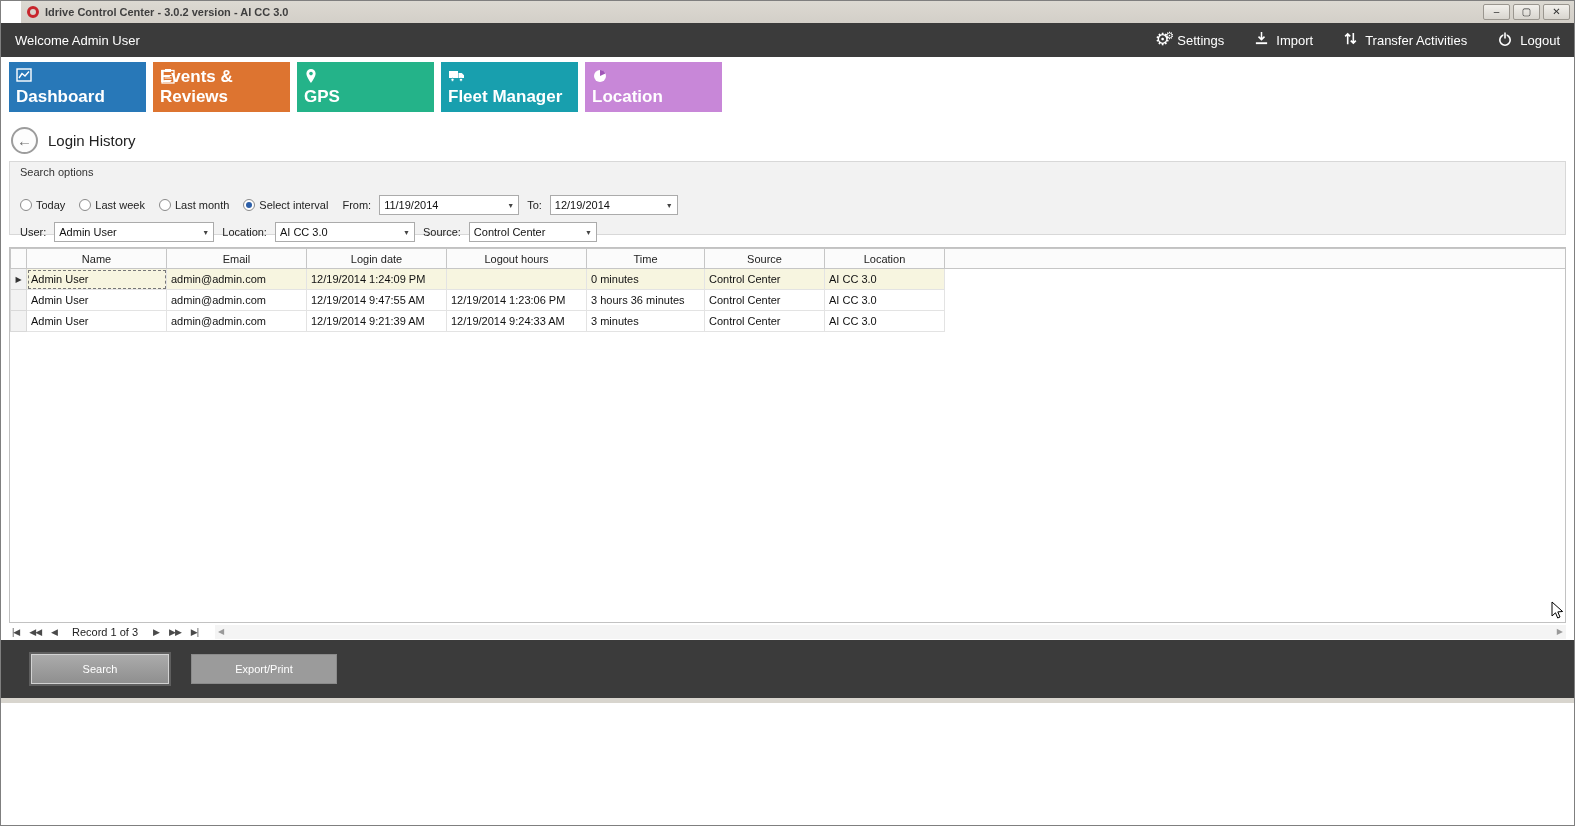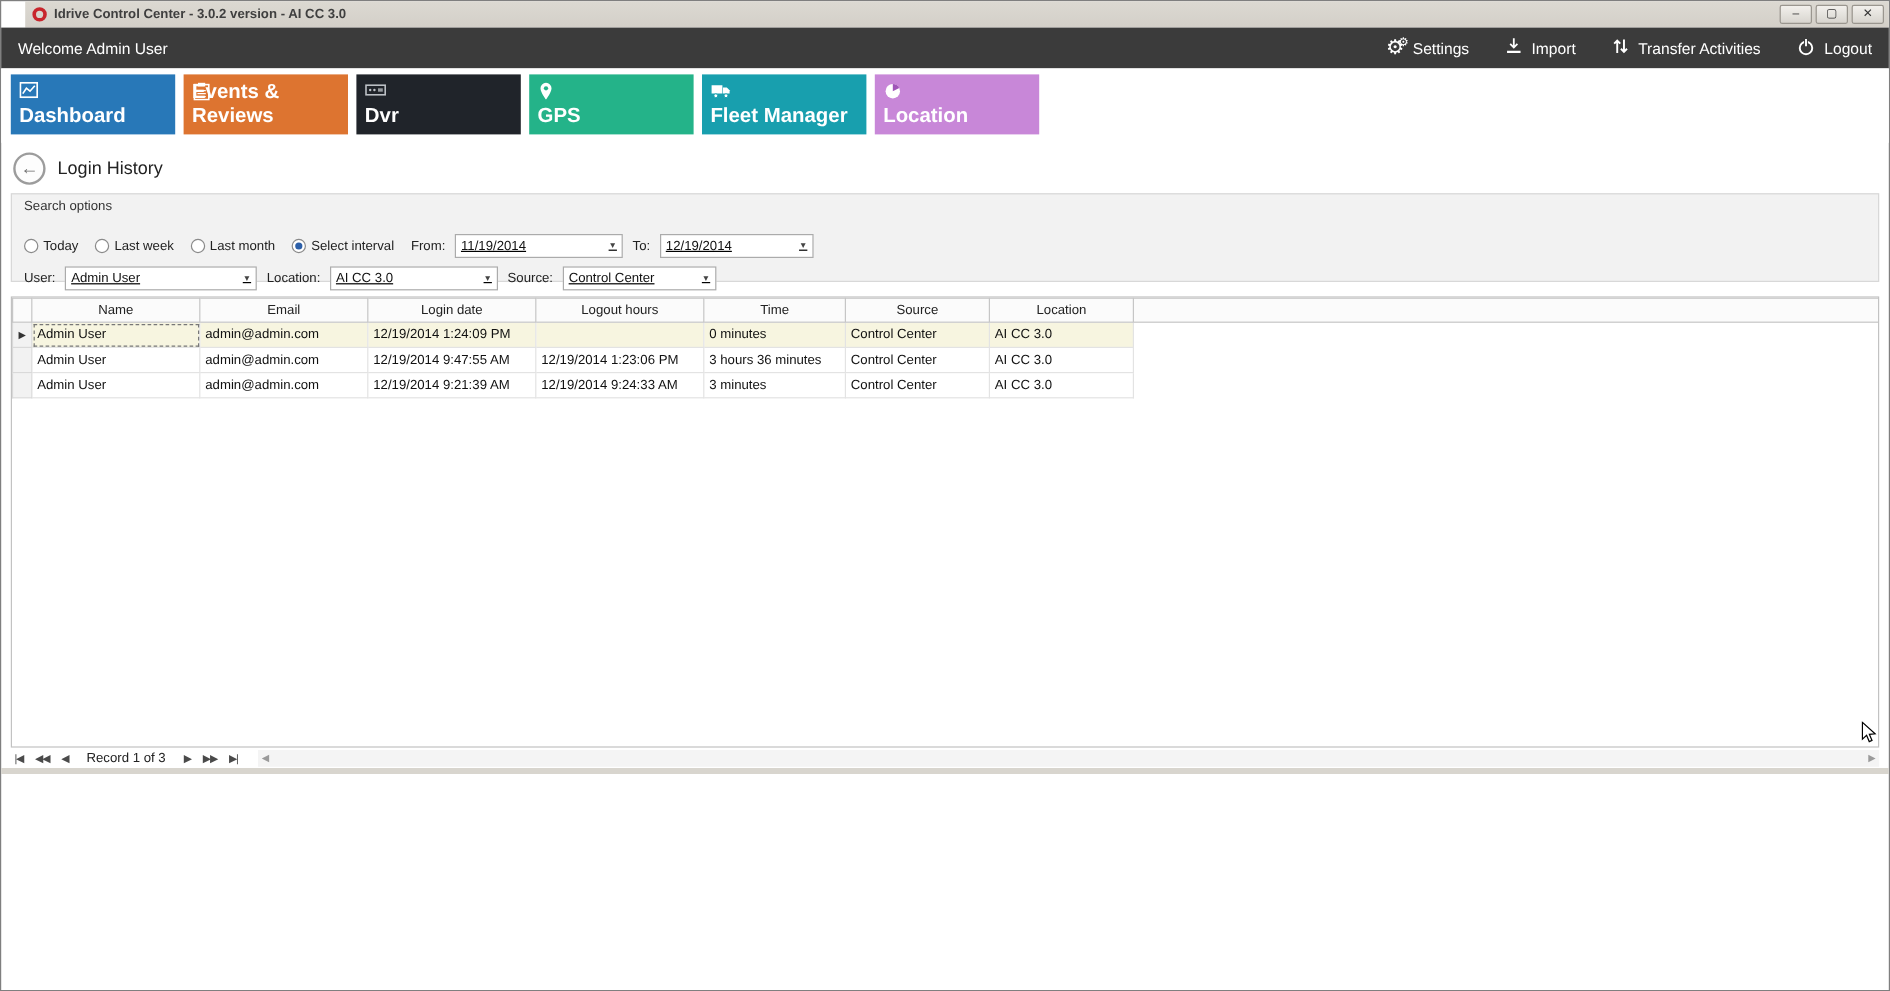--- a/index.html
+++ b/index.html
@@ -34,21 +34,21 @@
   .page-title { font-size: 15px; color: #222; }
 
   
   .search-group { margin: 0 8px 12px 8px; height: 74px; background: #f2f2f2; border: 1px solid #d8d8d8; padding: 4px 10px; flex: none; }
   .group-label { font-size: 11px; color: #333; margin-bottom: 17px; }
   .search-row { display: flex; align-items: center; gap: 8px; margin-bottom: 7px; }
   .radio { display: flex; align-items: center; gap: 4px; font-size: 11px; color: #222; cursor: pointer; margin-right: 6px; }
   .rb { width: 12px; height: 12px; border: 1px solid #8a8a8a; border-radius: 50%; background: #fff; position: relative; }
   .rb.on::after { content: ""; position: absolute; left: 2px; top: 2px; width: 6px; height: 6px; border-radius: 50%; background: #2c5fa8; }
   .field-label { font-size: 11px; color: #222; }
-  .combo { height: 20px; background: #fff; border: 1px solid #ababab; display: flex; align-items: center; cursor: pointer; text-decoration: underline; }
+  .combo { height: 20px; background: #fff; border: 1px solid #ababab; display: flex; align-items: center; cursor: pointer; }
   .combo .combo-value { flex: 1; font-size: 11px; color: #111; padding: 0 4px; white-space: nowrap; overflow: hidden; }
   .combo .combo-arrow { width: 15px; text-align: center; font-size: 7px; color: #444; }
   .w140 { width: 140px; } .w150 { width: 128px; } .w160 { width: 160px; }
 
   
   .grid-wrap { margin: 0 8px; height: 376px; border: 1px solid #c2c2c2; background: #fff; overflow: hidden; flex: none; }
   table.grid { border-collapse: collapse; table-layout: fixed; width: 100%; }
   .grid th { height: 20px; background: #fbfbfb; border: 1px solid #c6c6c6; font-size: 11px; font-weight: normal; color: #222; text-align: center; cursor: pointer; }
   .grid th.filler { border-right: none; cursor: default; }
   .grid td { height: 21px; font-size: 11px; color: #111; padding: 0 4px; border: 1px solid #e3e3e3; background: #fff; white-space: nowrap; overflow: hidden; }
@@ -140,31 +140,20 @@
     </div>
     <div class="tile" style="background: rgb(221, 116, 48);">
       <span class="tile-icon">
         <svg width="16" height="16" viewBox="0 0 16 16">
             <rect x="2" y="2.5" width="12" height="12.5" stroke="#fff" stroke-width="1.3" fill="none"></rect>
             <rect x="5" y="1" width="6" height="3" fill="#fff"></rect>
             <path d="M4.5 7.5h7M4.5 10h7M4.5 12.5h7" stroke="#fff" stroke-width="1.1"></path>
           </svg>
       </span>
       <span class="tile-label">Events &amp; Reviews</span>
-    </div>
-    <div class="tile" style="background: rgb(32, 36, 42);">
-      <span class="tile-icon">
-        <svg width="18" height="14" viewBox="0 0 18 14">
-            <rect x="1" y="3" width="16" height="8" stroke="#bfc3c8" stroke-width="1.3" fill="none"></rect>
-            <circle cx="4.5" cy="7" r="1" fill="#bfc3c8"></circle>
-            <circle cx="8" cy="7" r="1" fill="#bfc3c8"></circle>
-            <path d="M11 6.2h4M11 7.8h4" stroke="#bfc3c8" stroke-width="1"></path>
-          </svg>
-      </span>
-      <span class="tile-label">Dvr</span>
     </div>
     <div class="tile" style="background: rgb(36, 179, 137);">
       <span class="tile-icon">
         <svg width="14" height="16" viewBox="0 0 14 16">
             <path d="M7 1a4.6 4.6 0 0 1 4.6 4.6C11.6 9.2 7 15 7 15S2.4 9.2 2.4 5.6A4.6 4.6 0 0 1 7 1z" fill="#fff"></path>
             <circle cx="7" cy="5.6" r="1.8" fill="#24b389"></circle>
           </svg>
       </span>
       <span class="tile-label">GPS</span>
     </div>
@@ -313,20 +302,24 @@
     <span class="record-label">Record 1 of 3</span>
     <span class="nav-btn">▶</span>
     <span class="nav-btn">▶▶</span>
     <span class="nav-btn">▶|</span>
     <div class="hscroll">
       <span class="hs-arrow">◀</span>
       <span class="hs-arrow">▶</span>
     </div>
   </div>
 
+  <div class="footer">
+    <div class="btn btn-search">Search</div>
+    <div class="btn btn-export">Export/Print</div>
+  </div>
   <div class="bottom-strip"></div>
 
   <span class="mouse-cursor">
     <svg width="13" height="19" viewBox="0 0 13 19">
         <path d="M1 1l0 14 3.5-3.2 2.2 5.2 2.3-1-2.2-5.1 4.8-0.4z" fill="#fff" stroke="#000" stroke-width="1"></path>
       </svg>
   </span>
 
 </div>
 

